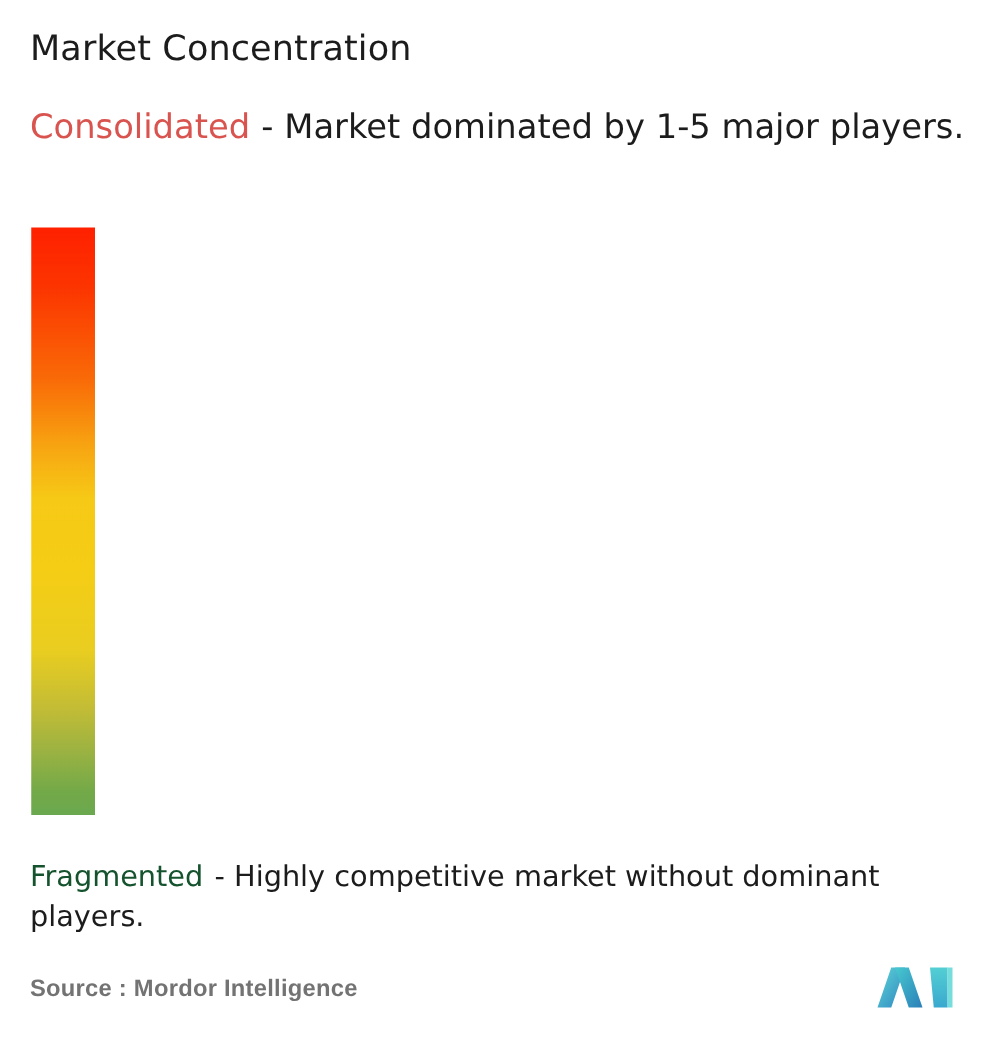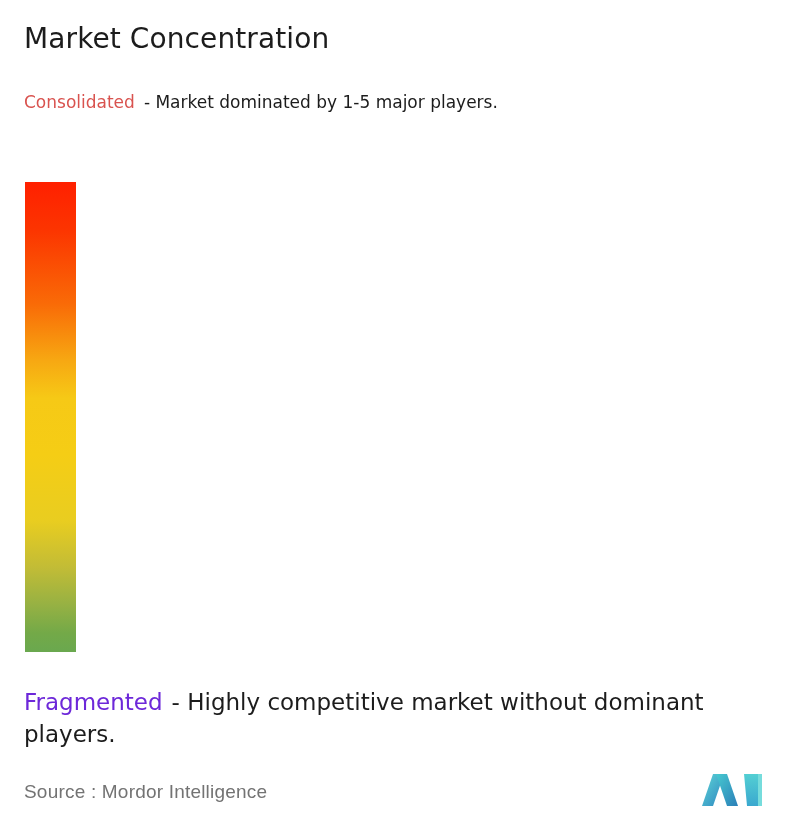--- a/index.html
+++ b/index.html
@@ -35,29 +35,29 @@
     letter-spacing: 0.1px;
     white-space: nowrap;
   }
 
   
   .desc-top {
     position: absolute;
     left: 24px;
     top: 86px;
     width: 752px;
-    font-size: 17px;
+    font-size: 27px;
     line-height: 32px;
     color: #1c1c1c;
   }
   .kw-consolidated {
     color: #d9534f;
   }
   .kw-fragmented {
-    color: #6d28d9;
+    color: #14532d;
   }
   .desc-sep {
     display: inline-block;
     width: 9px;
   }
 
   
   .bar {
     position: absolute;
     left: 25px;
@@ -117,20 +117,21 @@
     position: absolute;
     left: 0;
     right: 0;
     bottom: 14px;
     height: 56px;
     display: flex;
     align-items: center;
     justify-content: space-between;
     padding: 0 24px 0 24px;
     box-sizing: border-box;
+    font-weight: bold;
   }
   .source {
     font-size: 19px;
     color: #737373;
     font-family: "Liberation Sans", sans-serif;
     letter-spacing: 0.2px;
   }
   .logo {
     width: 72px;
     height: 40px;

